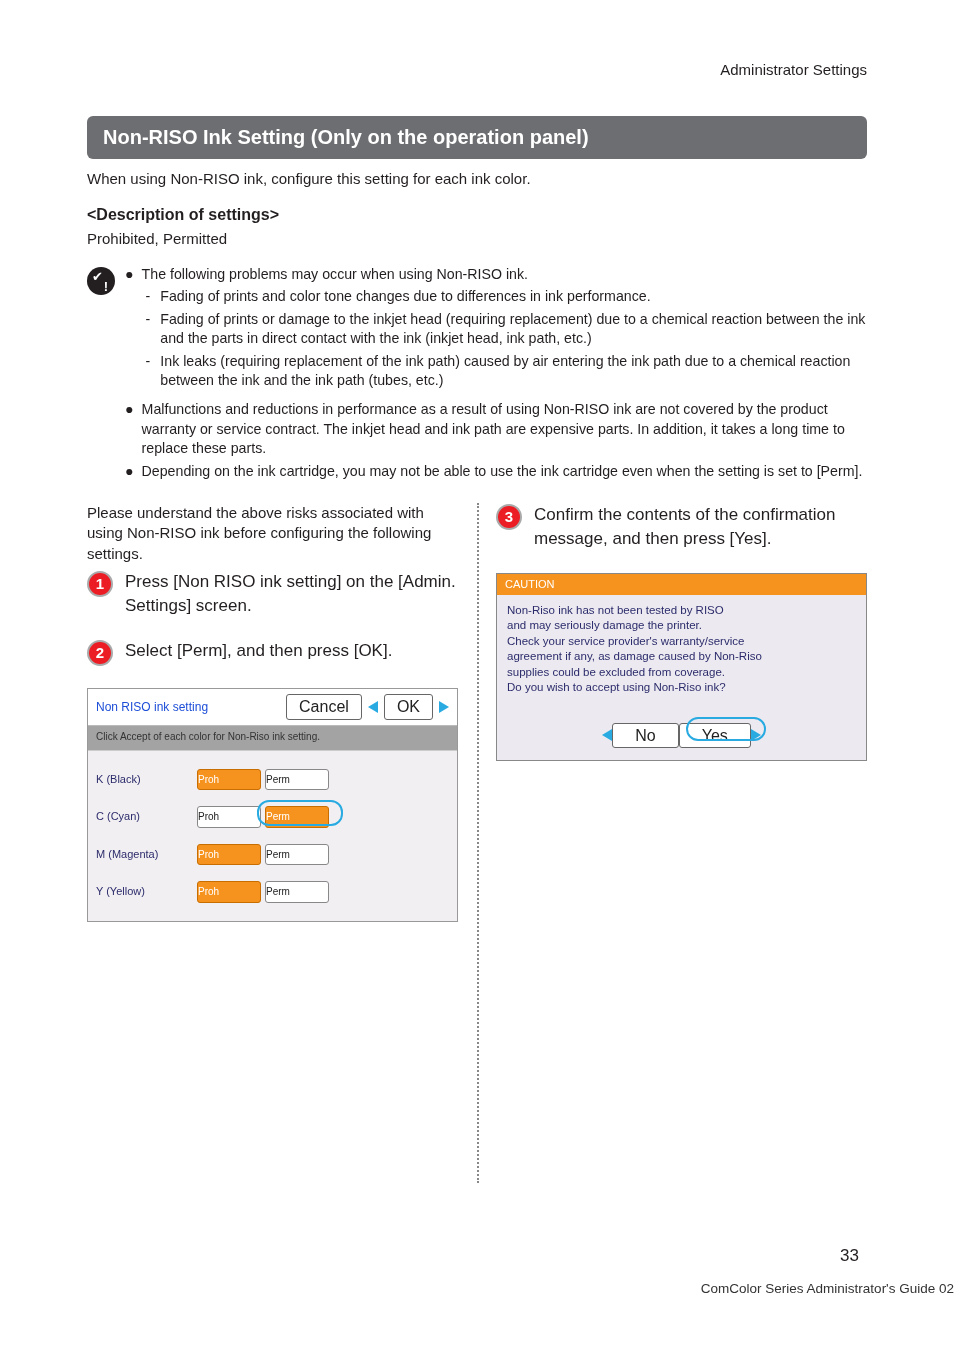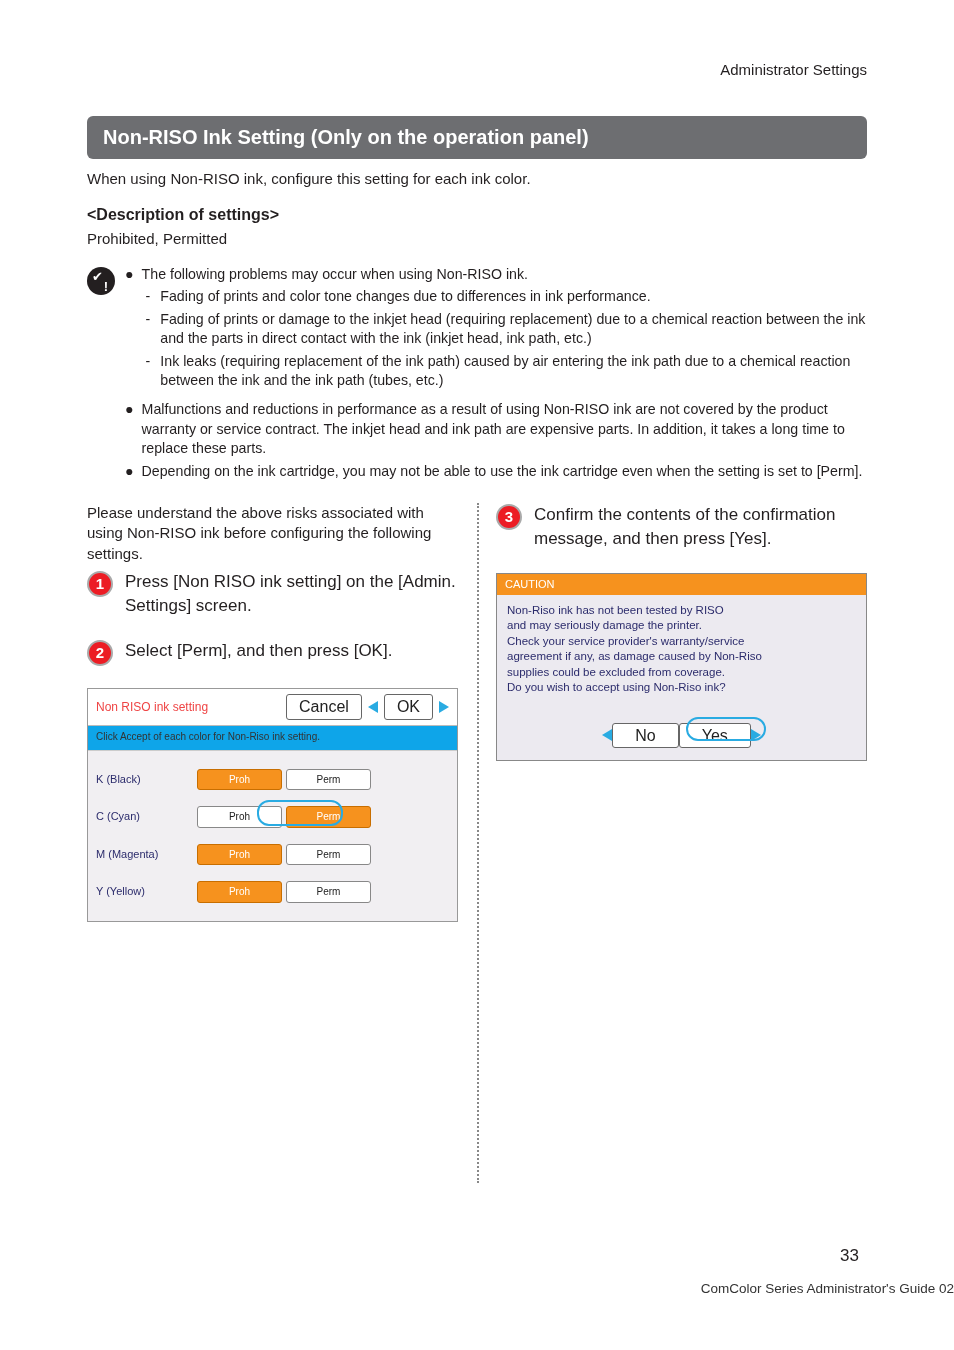--- a/index.html
+++ b/index.html
@@ -126,56 +126,55 @@
     margin-top: 18px;
   }
   .panel1-titlebar {
     display: flex;
     align-items: center;
     justify-content: space-between;
     padding: 5px 8px;
     background: #fff;
     border-bottom: 1px solid #bbb;
   }
-  .panel1-title { color: #ef4444; font-size: 12px; text-align: right; }
+  .panel1-title { color: #1d4ed8; font-size: 12px; text-align: right; }
   .tb-right { display: flex; align-items: center; gap: 6px; }
   .tb-btn {
     background: #fff;
     border: 1px solid #666;
     border-radius: 3px;
     padding: 1px 12px;
     font-size: 16px;
     color: #222;
   }
   .arrow {
     width: 0; height: 0;
     border-top: 6px solid transparent;
     border-bottom: 6px solid transparent;
   }
   .arrow-l { border-right: 10px solid #29abe2; }
   .arrow-r { border-left: 10px solid #29abe2; }
   .panel1-sub {
     padding: 4px 8px 6px 8px;
     font-size: 10px;
     color: #333;
-    background:#0ea5e9;
+    background:#a3a3a3;
     border-bottom:1px solid #ccc;
   }
   .ink-rows { padding: 18px 8px 14px 8px; }
   .ink-row {
     display: flex;
     align-items: center;
     gap: 33px;
     margin-bottom: 16px;
   }
   .ink-label { width: 68px; font-size: 11px; color: #2c2c6c; }
   .seg-wrap { display: flex; align-items: center; gap: 4px; position: relative; }
   .seg {
-    width: 85px;
-    text-align: center;
+    width: 64px;
     padding: 3px 0;
     font-size: 10px;
     border: 1px solid #888;
     border-radius: 3px;
     background: #fff;
     color: #222;
   }
   .seg.on {
     background: #f6921e;
     color: #fff;

